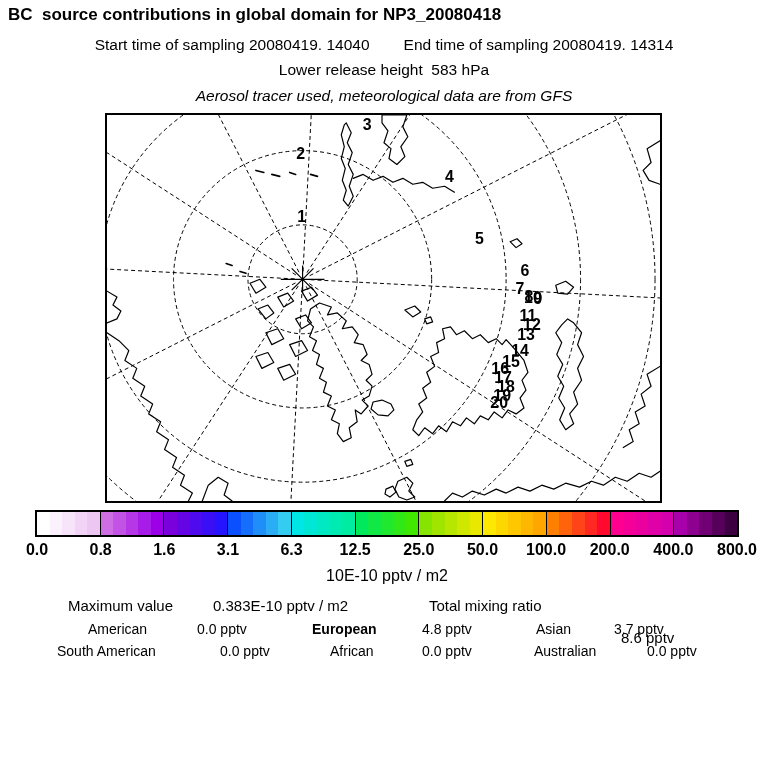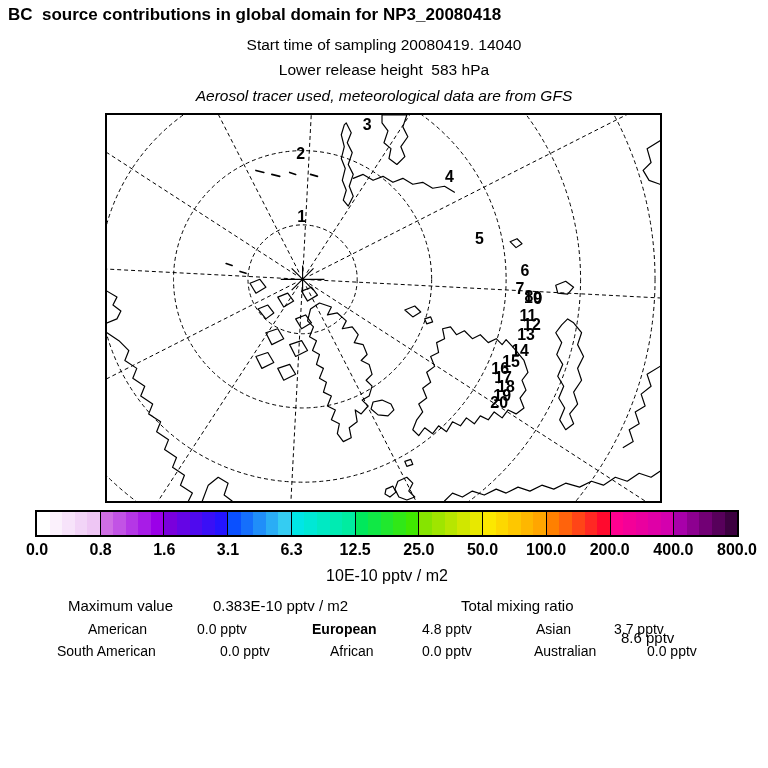--- a/index.html
+++ b/index.html
@@ -34,20 +34,21 @@
   .srow{font-size:14px;}
 </style>
 </head>
 <body>
 
 <div class="page">
 
   <div class="title">BC  source contributions in global domain for NP3_20080418</div>
   <div class="hline hline2">
     <span>Start time of sampling 20080419. 14040</span>
+    <span>End time of sampling 20080419. 14314</span>
   </div>
   <div class="hline hline3">
     <span>Lower release height  583 hPa</span>
   </div>
   <div class="hline hline4">
     <span>Aerosol tracer used, meteorological data are from GFS</span>
   </div>
 
   <div class="map">
     <svg id="map-svg" viewBox="0 0 557 390" preserveAspectRatio="none">
@@ -222,21 +223,21 @@
       <span class="cb-tick" style="left: 72.7273%;">100.0</span>
       <span class="cb-tick" style="left: 81.8182%;">200.0</span>
       <span class="cb-tick" style="left: 90.9091%;">400.0</span>
       <span class="cb-tick" style="left: 100%;">800.0</span>
     </div>
   <div class="cb-unit">10E-10 pptv / m2</div>
 
   <div class="stats">
     <span class="srow1" style="left:68px;top:597px;">Maximum value</span>
     <span class="srow1" style="left:213px;top:597px;">0.383E-10 pptv / m2</span>
-    <span class="srow1" style="left:429px;top:597px;margin-left:32px;">Total mixing ratio</span>
+    <span class="srow1" style="left:429px;top:597px;">Total mixing ratio</span>
     <span class="srow1" style="left:621px;top:629px;">8.6 pptv</span>
 
     <span class="srow" style="left:88px;top:621px;">American</span>
     <span class="srow" style="left:197px;top:621px;">0.0 pptv</span>
     <span class="srow" style="left:312px;top:621px;font-weight:bold;">European</span>
     <span class="srow" style="left:422px;top:621px;">4.8 pptv</span>
     <span class="srow" style="left:536px;top:621px;">Asian</span>
     <span class="srow" style="left:614px;top:621px;">3.7 pptv</span>
 
     <span class="srow" style="left:57px;top:643px;">South American</span>

